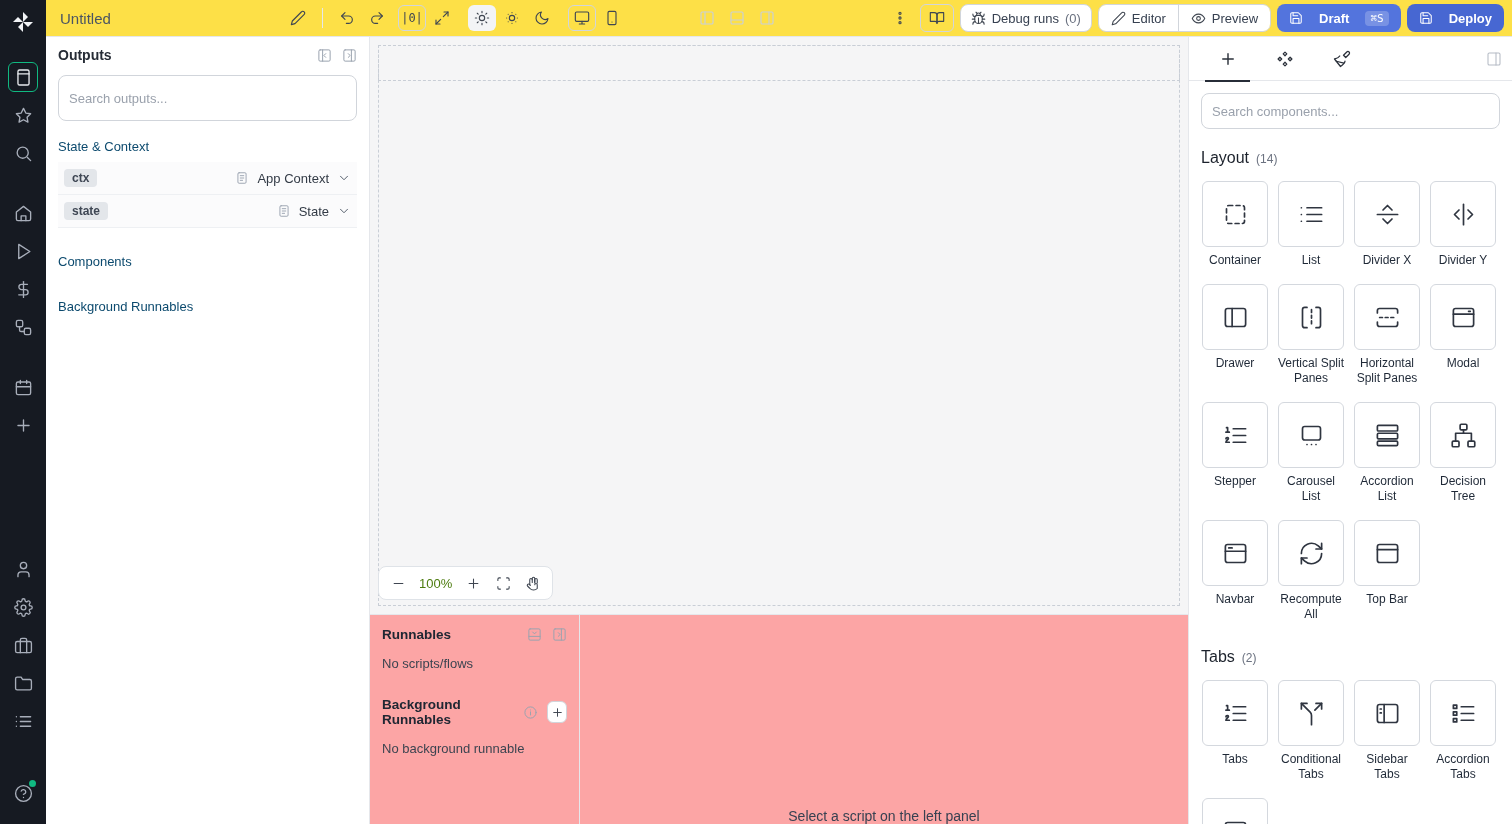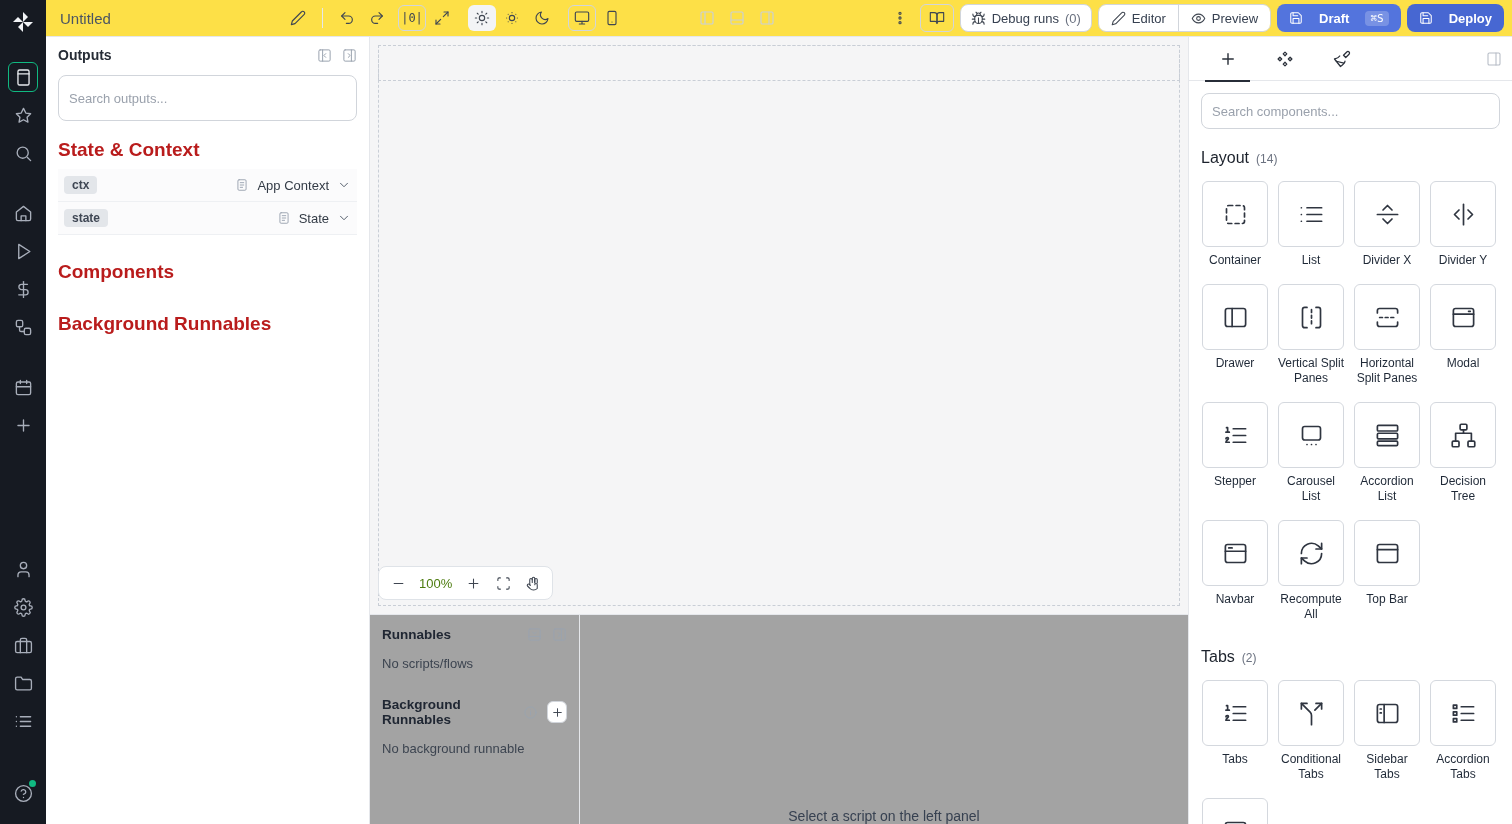--- a/index.html
+++ b/index.html
@@ -54,40 +54,40 @@
 
   
   .outputs{width:324px;border-right:1px solid #e5e7eb;padding:10px 12px;display:flex;flex-direction:column;flex-shrink:0}
   .outputs-head{display:flex;align-items:center;margin-bottom:12px}
   .panel-title{font-size:14px;font-weight:700;color:#262c36}
   .head-icons{margin-left:auto;display:flex;gap:10px}
   .mini-ic{cursor:pointer}
   .mini-ic svg{width:15px;height:15px;stroke:#9aa3af;fill:none;stroke-width:1.6;stroke-linecap:round;stroke-linejoin:round}
   .search-input{width:100%;height:46px;border:1px solid #d1d5db;border-radius:8px;padding:0 10px;font-size:13px;color:#374151;outline:none;background:#fff;font-family:"Liberation Sans",sans-serif}
   .search-input::placeholder{color:#9aa1ac}
-  .section-title{font-size:19px;font-weight:700;color:#b91c1c;margin:18px 0 8px}
+  .section-title{font-size:13px;font-weight:400;color:#0c4a6e;margin:18px 0 8px}
   .ctx-row{height:33px;display:flex;align-items:center;padding:0 6px;background:#fbfbfc;border-bottom:1px solid #eef0f3;cursor:pointer}
   .ctx-row:first-of-type{border-top:1px solid #eef0f3}
   .badge{background:#e3e6ea;border-radius:4px;padding:2px 8px;font-size:12px;font-weight:700;color:#3f4754}
   .row-right{margin-left:auto;display:flex;align-items:center;gap:8px}
   .row-right svg{width:14px;height:14px;stroke:#9aa3af;fill:none;stroke-width:1.6;stroke-linecap:round;stroke-linejoin:round}
   .row-type{font-size:13px;font-weight:500;color:#333b46}
   .chev svg{stroke:#4b5563}
 
   
   .center{flex:1;display:flex;flex-direction:column;min-width:0}
   .canvas{height:578px;background:#f5f5f6;position:relative;border-bottom:1px solid #e5e7eb}
   .dash-outer{position:absolute;inset:8px;border:1px dashed #c9ced6;pointer-events:none}
   .dash-strip{position:absolute;left:8px;right:8px;top:8px;height:36px;border:1px dashed #c9ced6;pointer-events:none}
   .zoombar{position:absolute;left:8px;bottom:14px;background:#fff;border:1px solid #dfe3e8;border-radius:8px;height:34px;display:flex;align-items:center;padding:0 6px;gap:4px}
   .zoom-btn{width:26px;height:26px;display:flex;align-items:center;justify-content:center;border:none;background:transparent;border-radius:6px;cursor:pointer}
   .zoom-btn svg{width:15px;height:15px;stroke:#3f4651;fill:none;stroke-width:1.7;stroke-linecap:round;stroke-linejoin:round}
   .zoom-level{font-size:13px;color:#4d7c0f;padding:0 4px;cursor:pointer}
 
-  .bottom{flex:1;display:flex;min-height:0;background:#a3a3a3}
+  .bottom{flex:1;display:flex;min-height:0;background:#fca5a5}
   .runnables{width:210px;border-right:1px solid #e5e7eb;padding:12px;flex-shrink:0}
   .run-head{display:flex;align-items:center}
   .run-title{font-size:13.5px;font-weight:700;color:#202733}
   .run-empty{font-size:13px;color:#3c4450;margin-top:14px}
   .bg-head{margin-top:26px;display:flex;align-items:center;gap:7px}
   .plus-mini{width:22px;height:22px;border:1px solid #d1d5db;border-radius:6px;background:#fff;display:flex;align-items:center;justify-content:center;cursor:pointer;margin-left:2px}
   .plus-mini svg{width:13px;height:13px;stroke:#3f4651;fill:none;stroke-width:1.8;stroke-linecap:round}
   .script-empty{flex:1;display:flex;align-items:flex-end;justify-content:center}
   .script-empty span{font-size:14px;color:#374151;margin-top:32px}
 

